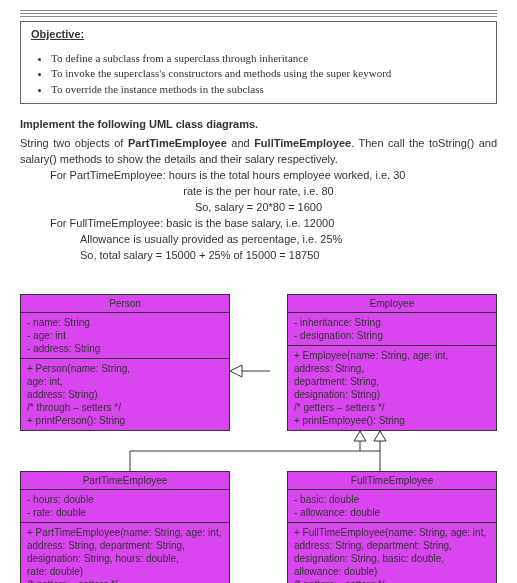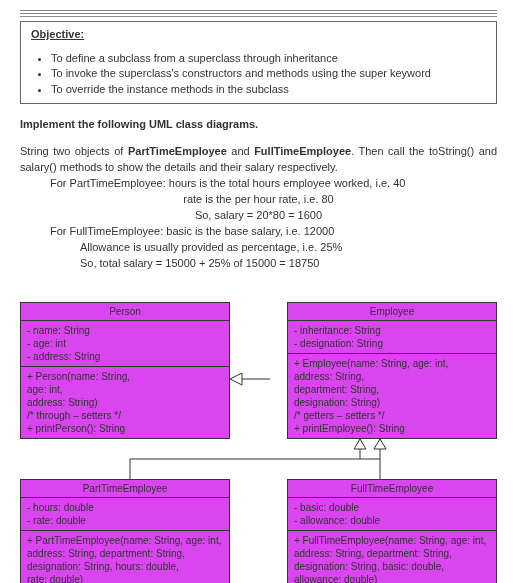--- a/index.html
+++ b/index.html
@@ -34,24 +34,25 @@
       font-weight: bold;
       text-decoration: underline;
       margin-bottom: 11px;
     }
     .bullet-list {
       list-style: disc;
       padding-left: 20px;
     }
     .bullet-list li {
       line-height: 1.4;
+      font-family: Liberation Serif, serif;
     }
     .section-title {
       font-weight: bold;
-      margin-bottom: 14px;
+      margin-bottom: 6px;
     }
     .body-text {
       line-height: 1.45;
       text-align: justify;
     }
     .center-line {
       text-align: center;
       line-height: 1.45;
     }
     .indent1 {
@@ -115,21 +116,21 @@
     <li>To invoke the superclass's constructors and methods using the super keyword</li>
     <li>To override the instance methods in the subclass</li>
   </ul>
 </div>
 
 <div>
   <div class="section-title">Implement the following UML class diagrams.</div>
   <div class="body-text">
     <span>String two objects of </span><b>PartTimeEmployee</b><span> and </span><b>FullTimeEmployee</b><span>. Then call the toString() and salary() methods to show the details and their salary respectively.</span>
   </div>
-  <div class="indent1">For PartTimeEmployee: hours is the total hours employee worked, i.e. 40</div>
+  <div class="indent1">For PartTimeEmployee: hours is the total hours employee worked, i.e. 30</div>
   <div class="center-line">rate is the per hour rate, i.e. 80</div>
   <div class="center-line">So, salary = 20*80 = 1600</div>
   <div class="indent1">For FullTimeEmployee: basic is the base salary, i.e. 12000</div>
   <div class="indent2">Allowance is usually provided as percentage, i.e. 25%</div>
   <div class="indent2">So, total salary = 15000 + 25% of 15000 = 18750</div>
 </div>
 
 <div class="uml-area">
 
   <div class="uml-row">

